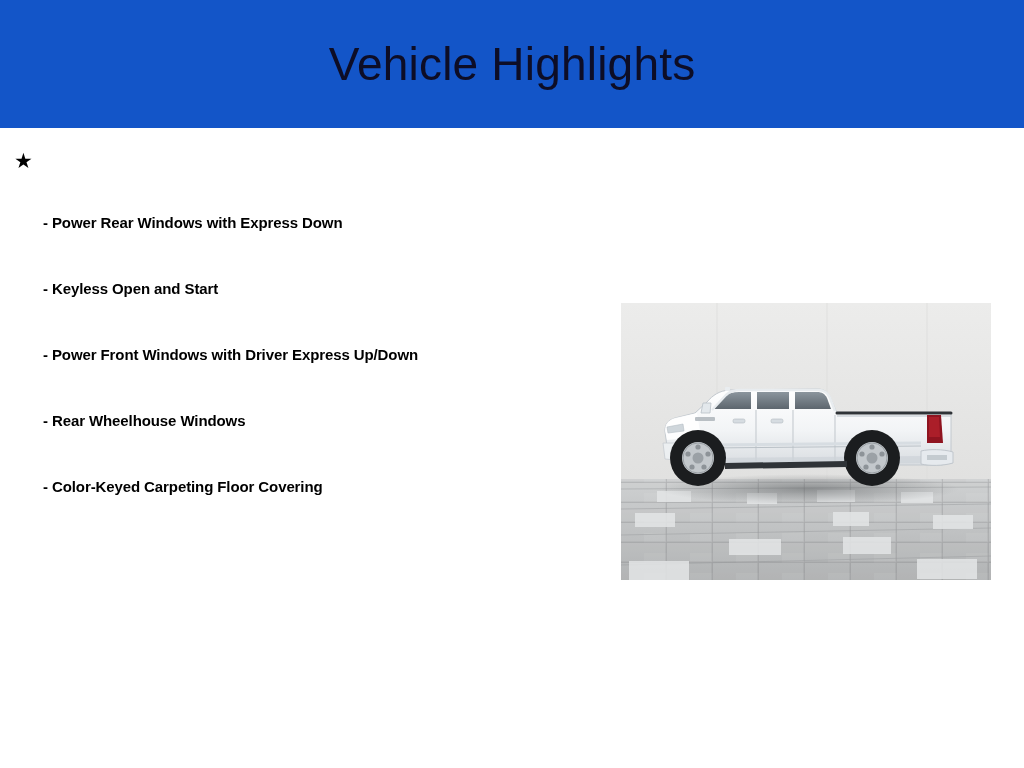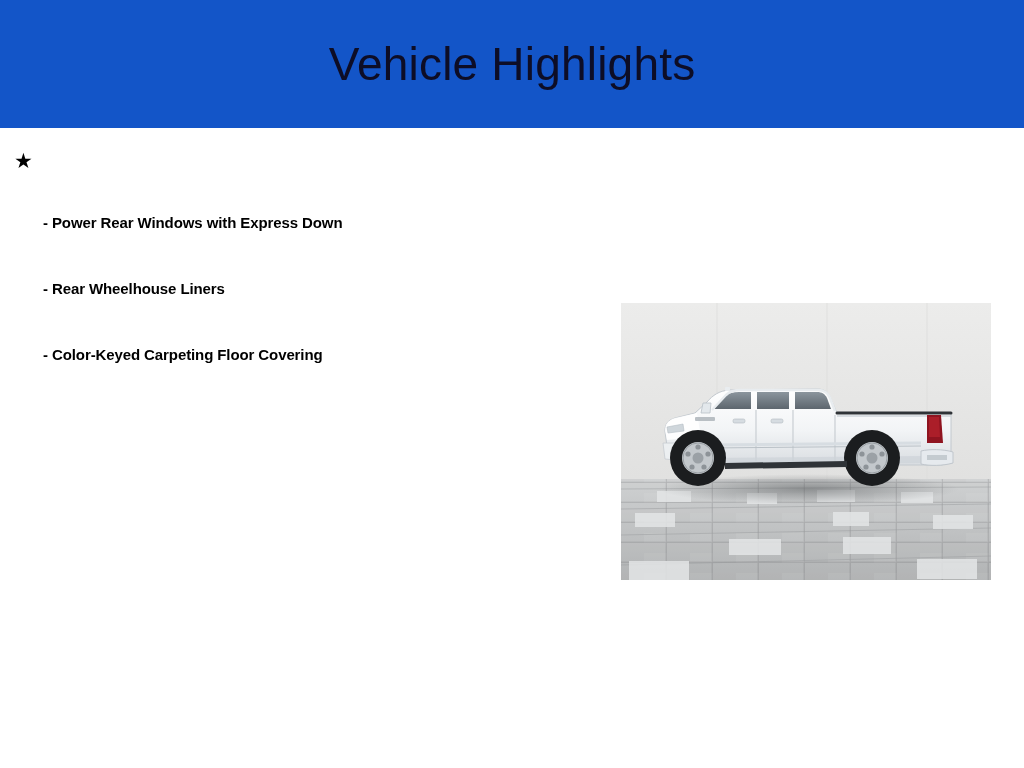--- a/index.html
+++ b/index.html
@@ -128,21 +128,23 @@
   </div>
 
   <div class="content-column">
 
     <div class="group-row">
       <span class="star-bullet">★</span>
     </div>
 
     <ul class="sub-list">
       <li class="sub-item">- Power Rear Windows with Express Down</li>
-      <li class="sub-item">- Rear Wheelhouse Liners</li>
+      <li class="sub-item">- Keyless Open and Start</li>
+      <li class="sub-item">- Power Front Windows with Driver Express Up/Down</li>
+      <li class="sub-item">- Rear Wheelhouse Windows</li>
       <li class="sub-item">- Color-Keyed Carpeting Floor Covering</li>
     </ul>
 
   </div>
 
   <div class="vehicle-photo">
     <svg class="photo-svg" viewBox="0 0 370 277" preserveAspectRatio="none">
       <defs>
         <linearGradient id="wallG" x1="0" y1="0" x2="0" y2="1">
           <stop offset="0" stop-color="#ececeb"></stop>

